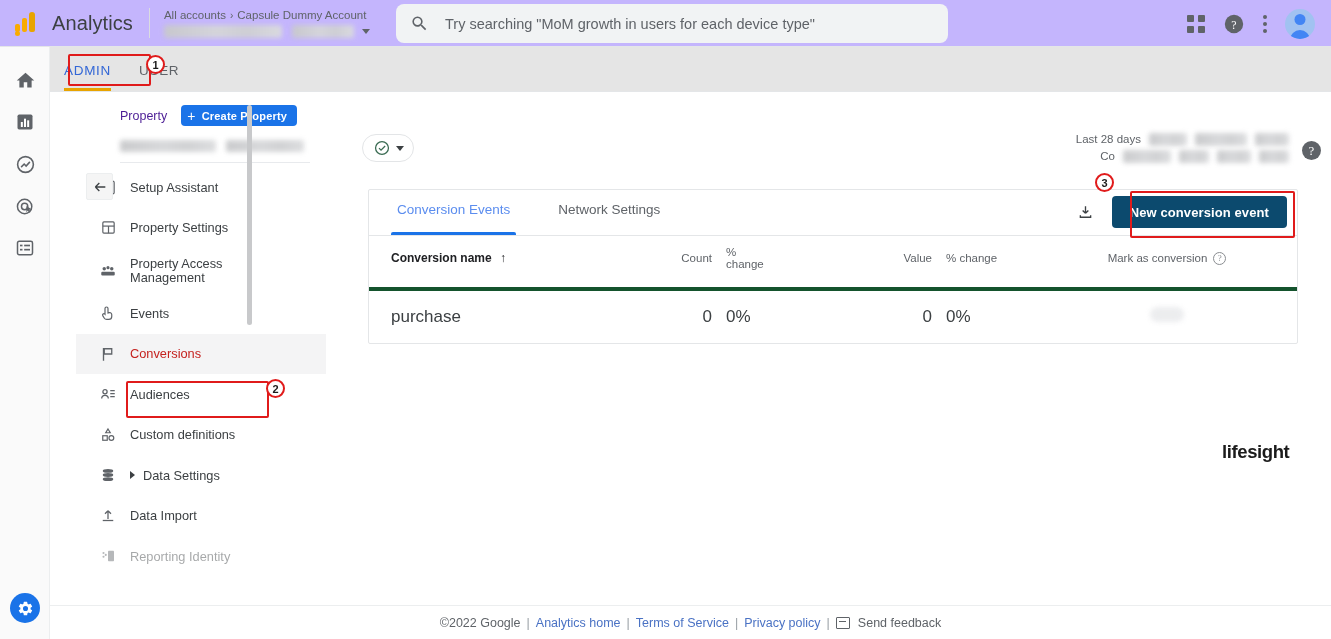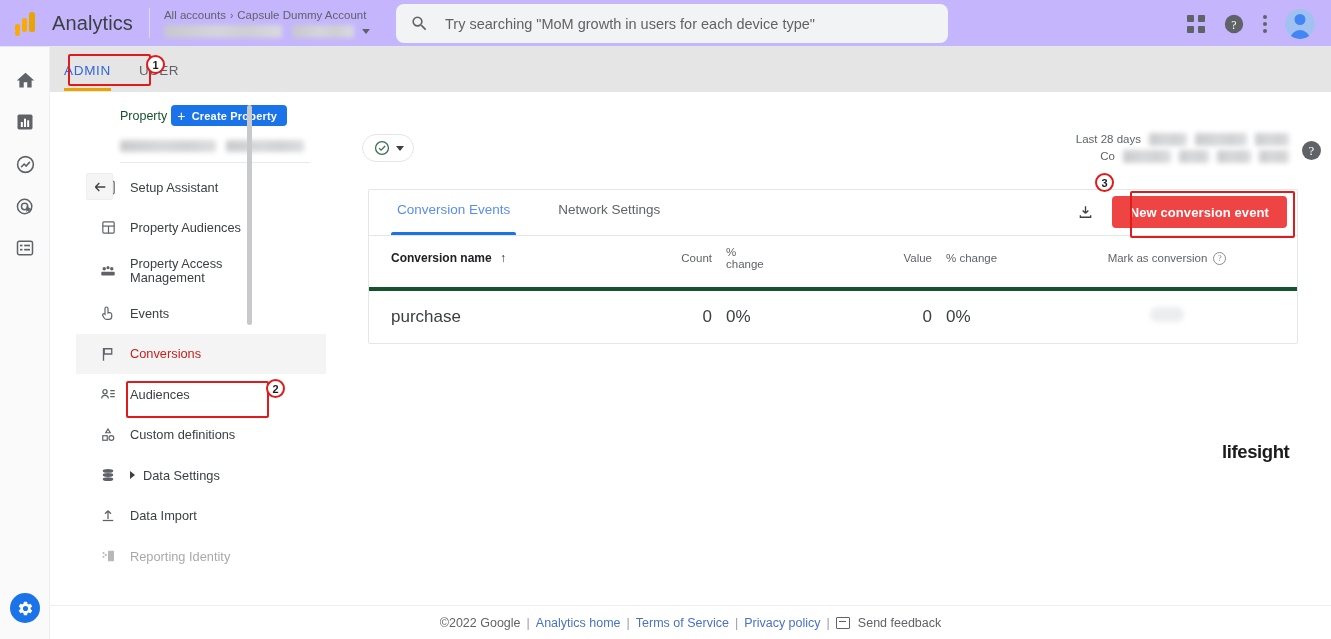--- a/index.html
+++ b/index.html
@@ -125,21 +125,21 @@
   }
 
   
   .proppanel {
     position: absolute; left: 76px; top: 93px; width: 250px; height: 520px;
     background: #fff; overflow: hidden;
   }
   .prop-head {
     display: flex; align-items: center; padding: 12px 0 8px 44px;
   }
-  .prop-label { font-size: 12.5px; color: #14532d; margin-right: 4px; }
+  .prop-label { font-size: 12.5px; color: #4c1d95; margin-right: 14px; }
   .create-prop {
     background: #1a73e8; color: #fff; border: none; border-radius: 4px;
     height: 21px; padding: 0 10px 0 6px;
     font-family: "Liberation Sans", sans-serif;
     font-size: 11px; font-weight: bold; letter-spacing: .2px;
     display: flex; align-items: center; gap: 6px; cursor: pointer;
   }
   .create-prop .plus { font-size: 14px; font-weight: normal; line-height: 1; }
   .prop-name-blur {
     margin: 6px 0 0 44px; display: flex; gap: 10px;
@@ -224,21 +224,21 @@
   .card-tabs .ctab.sel { color: #5b8def; }
   .card-tabs .ctab.sel::after {
     content: ""; position: absolute; left: 0; right: 0; bottom: 0;
     height: 3px; background: #1a73e8; border-radius: 2px 2px 0 0;
   }
   .card-actions {
     position: absolute; right: 10px; top: 6px; display: flex; align-items: center; gap: 14px;
   }
   .dl-btn { width: 24px; height: 24px; display: flex; align-items: center; justify-content: center; cursor: pointer; }
   .new-conv-btn {
-    background: #ef4444; color: #fff; border: none; border-radius: 4px;
+    background: #0c4a6e; color: #fff; border: none; border-radius: 4px;
     height: 32px; padding: 0 18px;
     font-family: "Liberation Sans", sans-serif; font-size: 13px; font-weight: bold;
     cursor: pointer; letter-spacing: .1px;
   }
 
   table.conv { width: 100%; border-collapse: collapse; table-layout: fixed; }
   table.conv th {
     font-size: 11.5px; font-weight: normal; color: #5f6368;
     padding: 10px 0 17px 0; text-align: right;
     border-bottom: 4px solid #14532d;
@@ -433,21 +433,21 @@
       </div>
 
       <div class="menu-item">
         <span class="mi-icon">
           <svg width="17" height="17" viewBox="0 0 24 24">
             <rect x="4" y="4" width="16" height="16" rx="1.5" fill="none" stroke="#5f6368" stroke-width="1.7"></rect>
             <line x1="4" y1="10" x2="20" y2="10" stroke="#5f6368" stroke-width="1.7"></line>
             <line x1="12" y1="10" x2="12" y2="20" stroke="#5f6368" stroke-width="1.7"></line>
           </svg>
         </span>
-        <span class="mi-label">Property Audiences</span>
+        <span class="mi-label">Property Settings</span>
       </div>
 
       <div class="menu-item" style="height:45px">
         <span class="mi-icon">
           <svg width="18" height="18" viewBox="0 0 24 24">
             <circle cx="7" cy="9" r="2.3" fill="#5f6368"></circle>
             <circle cx="12" cy="7.5" r="2.1" fill="#5f6368"></circle>
             <circle cx="17" cy="9" r="2.3" fill="#5f6368"></circle>
             <rect x="3" y="13" width="18" height="5" rx="1.5" fill="#5f6368"></rect>
           </svg>

